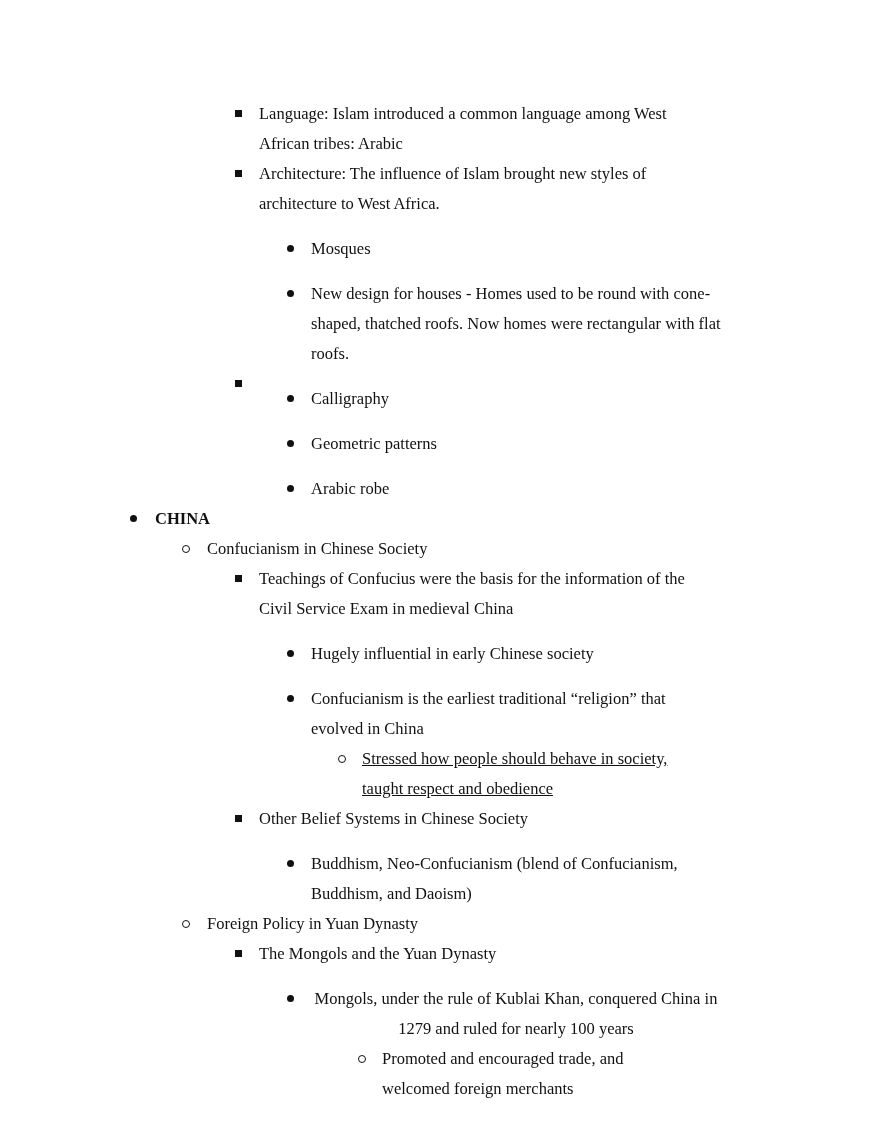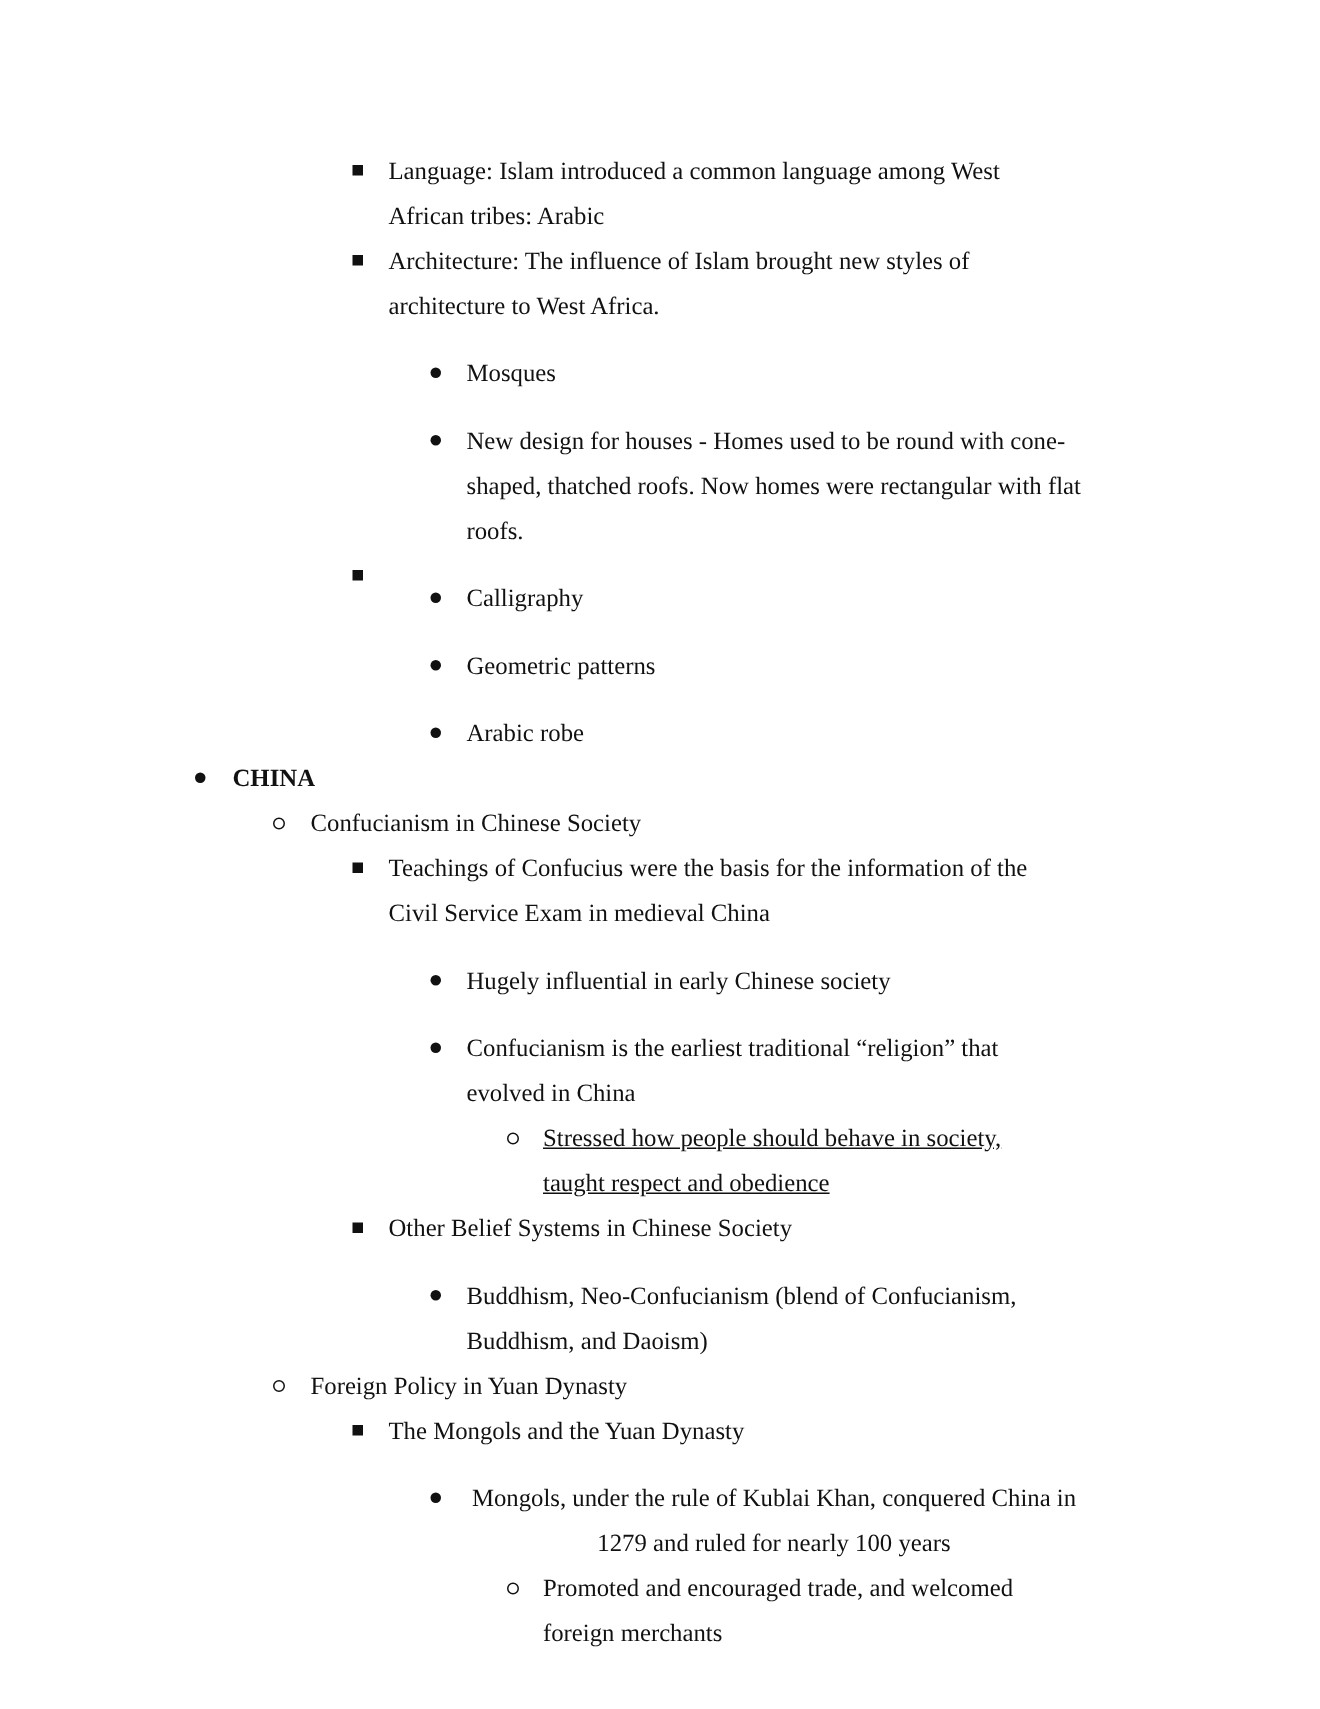--- a/index.html
+++ b/index.html
@@ -151,17 +151,17 @@
     <span class="text">Foreign Policy in Yuan Dynasty</span>
   </div>
   <div class="item lvl3">
     <span class="marker m-square"></span>
     <span class="text">The Mongols and the Yuan Dynasty</span>
   </div>
   <div class="item lvl4" style="padding-right:95px;text-align:center;">
     <span class="marker m-disc"></span>
     <span class="text">Mongols, under the rule of Kublai Khan, conquered China in 1279 and ruled for nearly 100 years</span>
   </div>
-  <div class="item lvl5" style="padding-right:125px;">
+  <div class="item lvl5" style="padding-right:125px;margin-left:20px;">
     <span class="marker m-circle"></span>
     <span class="text">Promoted and encouraged trade, and welcomed foreign merchants</span>
   </div>
 </div>
 
 </body></html>

